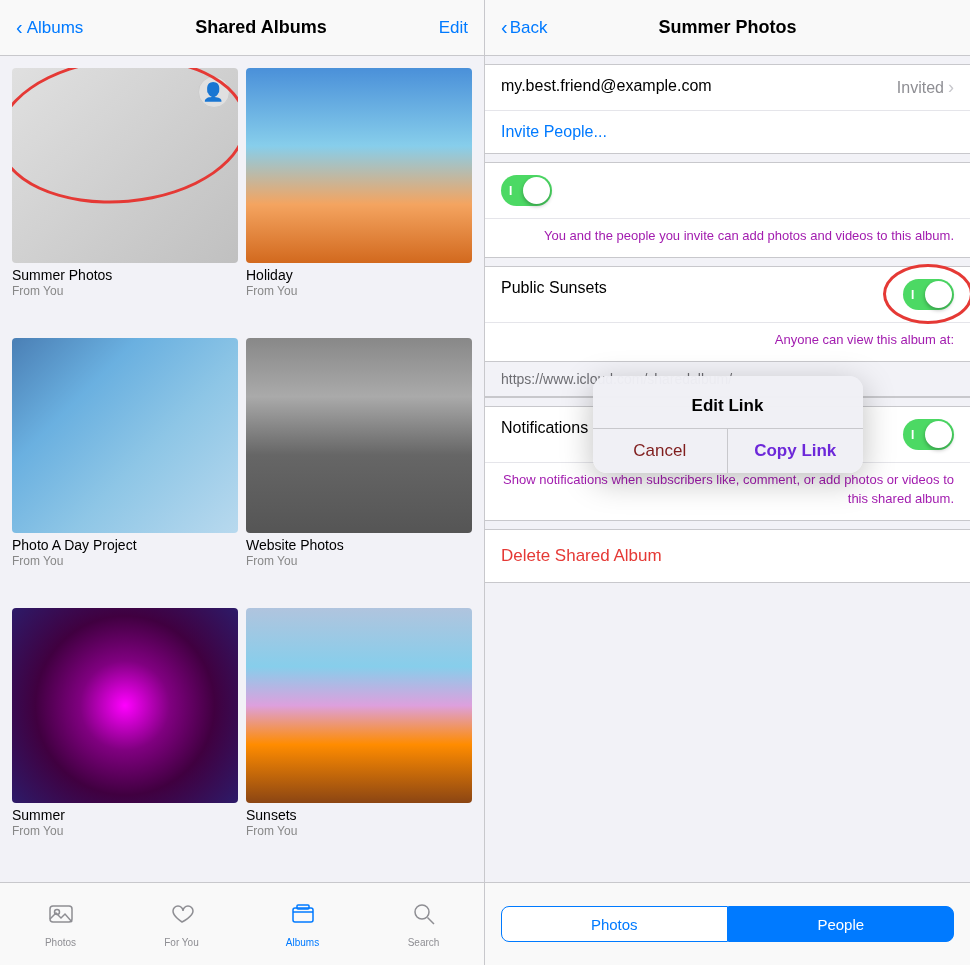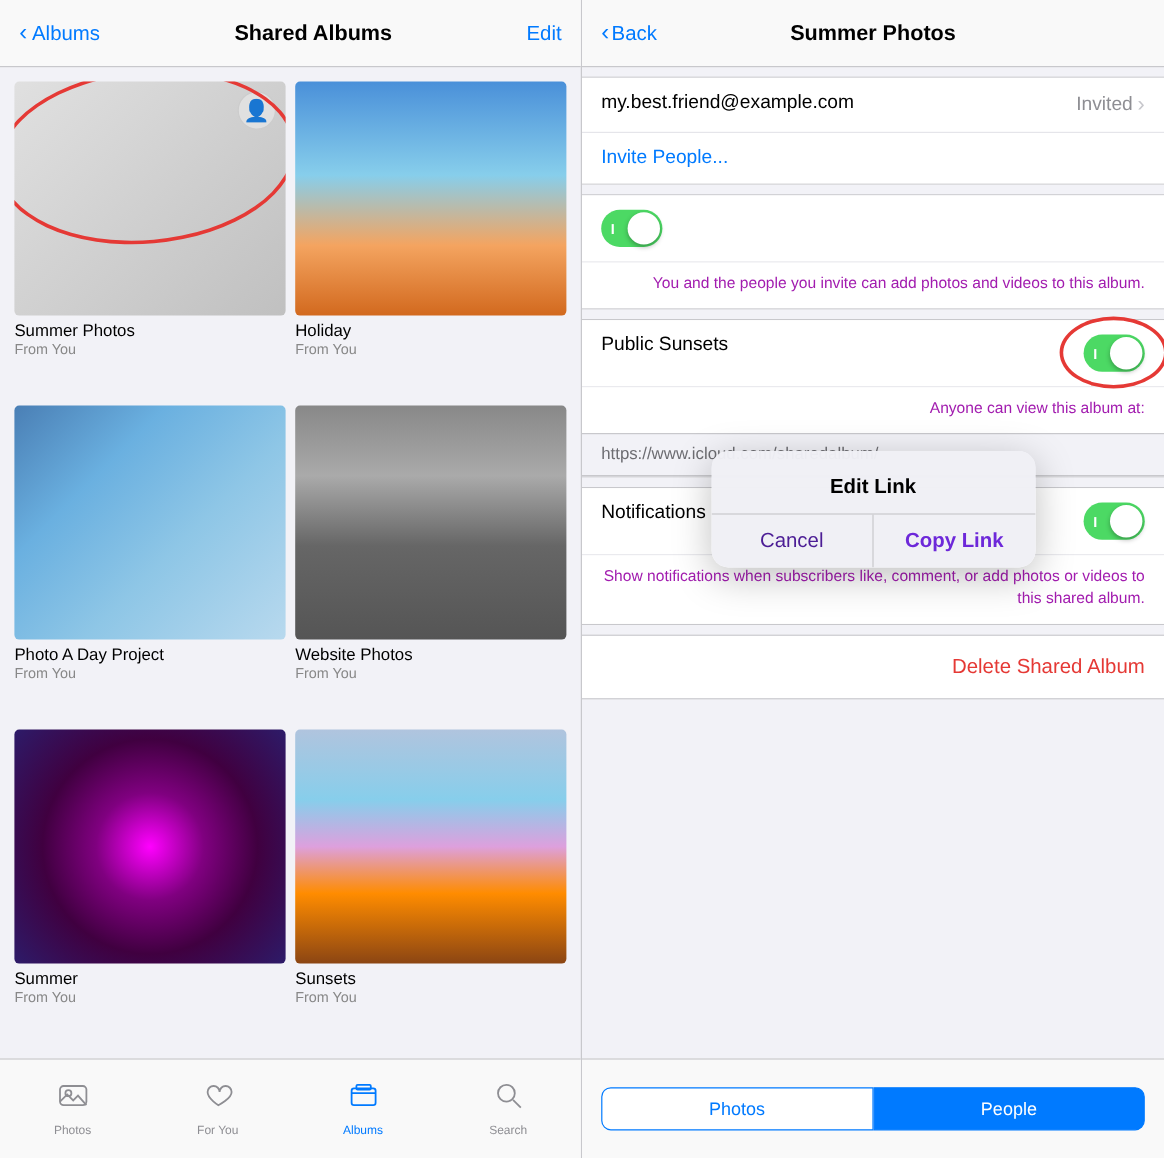--- a/index.html
+++ b/index.html
@@ -329,21 +329,21 @@
 
     .link-text {
       font-size: 14px;
       color: #6d6d72;
     }
 
     .delete-row {
       background: #fff;
       display: flex;
       align-items: center;
-      justify-content: flex-end;
+      justify-content: flex-start;
       padding: 16px;
       border-top: 1px solid #c8c8cc;
       border-bottom: 1px solid #c8c8cc;
       margin: 8px 0;
       cursor: pointer;
     }
 
     .delete-text {
       color: #e53935;
       font-size: 17px;
@@ -536,21 +536,21 @@
       </div>
     </div>
 
     <div style="position:relative; height:0;">
       <div style="position:absolute; top:-30px; left:50%; transform:translateX(-50%); z-index:100;">
         <div style="background:rgba(240,240,245,0.97); border-radius:14px; width:270px; text-align:center; box-shadow:0 8px 32px rgba(0,0,0,0.25); overflow:hidden;">
           <div style="padding:20px 16px 4px;">
             <div style="font-size:17px; font-weight:600; margin-bottom:8px;">Edit Link</div>
           </div>
           <div style="border-top:1px solid #c8c8cc; display:flex;">
-            <div style="flex:1; height:44px; display:flex; align-items:center; justify-content:center; color:#4c1d95; font-size:17px; cursor:pointer; border-right:1px solid #c8c8cc;">Cancel</div>
+            <div style="flex:1; height:44px; display:flex; align-items:center; justify-content:center; color:#7f1d1d; font-size:17px; cursor:pointer; border-right:1px solid #c8c8cc;">Cancel</div>
             <div style="flex:1; height:44px; display:flex; align-items:center; justify-content:center; color:#6d28d9; font-size:17px; font-weight:600; cursor:pointer;">Copy Link</div>
           </div>
         </div>
       </div>
     </div>
 
     <div class="section-group" style="margin-top:8px;">
       <div class="list-row">
         <span class="row-text">Notifications</span>
         <div class="toggle-switch">

